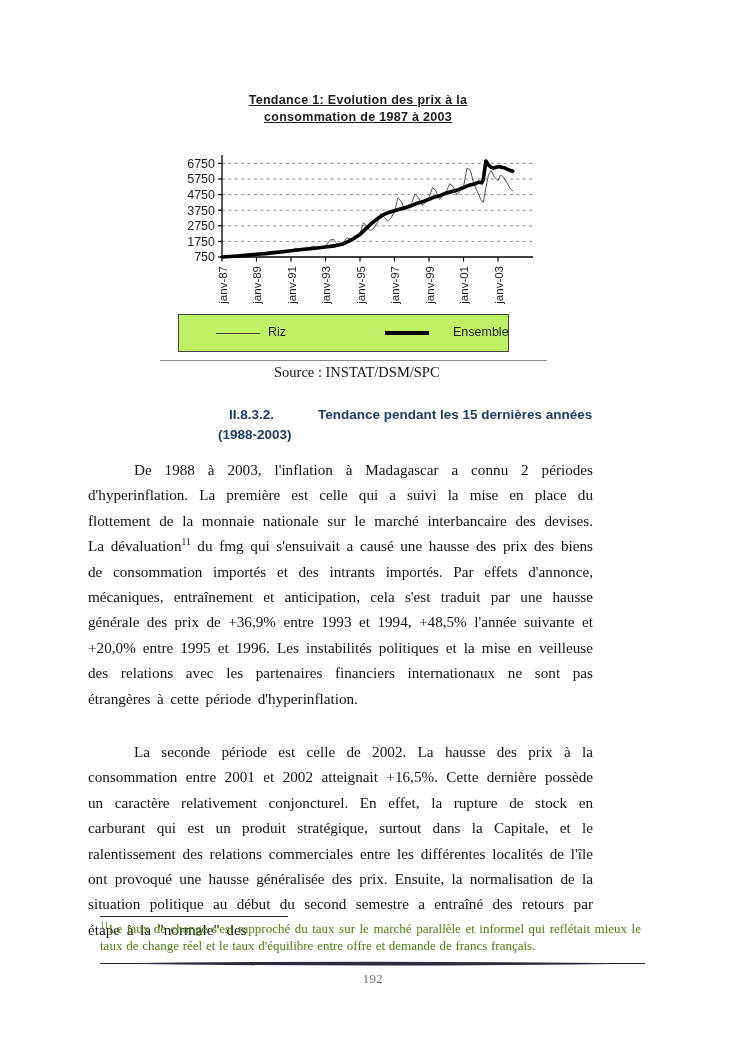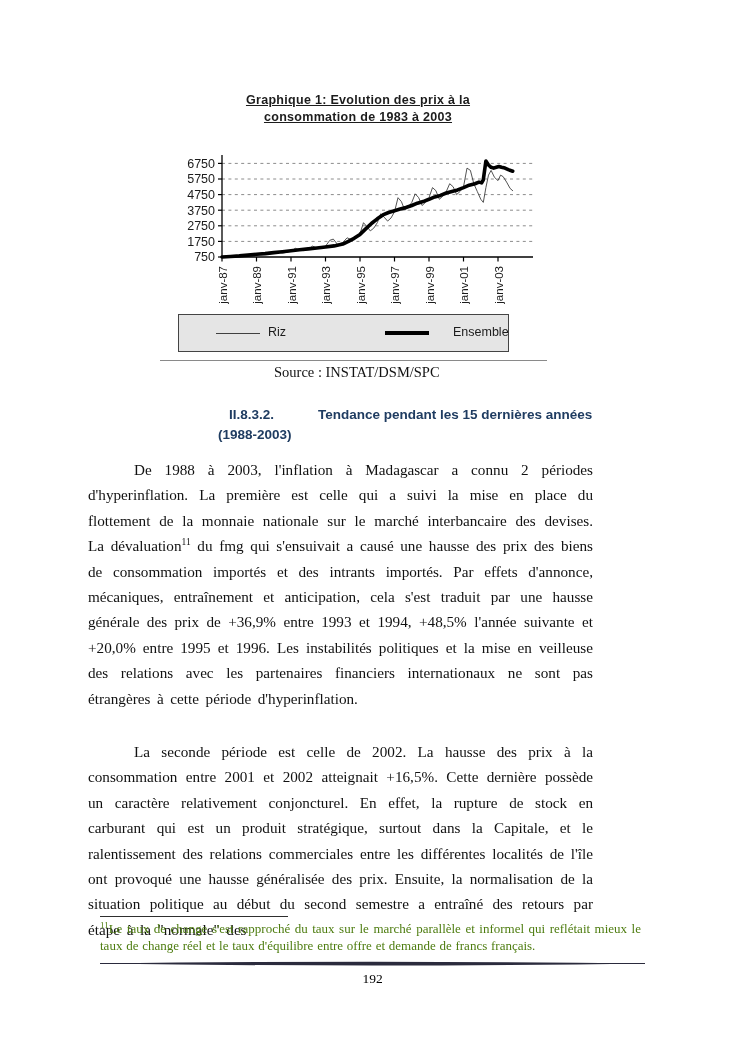--- a/index.html
+++ b/index.html
@@ -14,21 +14,21 @@
     position:absolute;top:92px;left:100px;width:516px;
     text-align:center;
     font-family:"Liberation Sans", sans-serif;
     font-weight:bold;font-size:12.5px;line-height:16.5px;
     letter-spacing:.3px;color:#1c1c1c;
   }
   #chart-title .tline{text-decoration:underline;}
   #chart-wrap{position:absolute;left:165px;top:147px;width:385px;height:165px;}
   #legend-box{
     position:absolute;left:178px;top:314px;width:329px;height:36px;
-    border:1px solid #444;background:#e5e5e5;
+    border:1px solid #444;background:#bef264;
   }
   .leg-sample{position:absolute;display:block;}
   #leg-riz-line{left:37px;top:18px;width:44px;height:1px;background:#404040;}
   #leg-ens-line{left:206px;top:16px;width:44px;height:4px;background:#000;}
   .leg-label{
     position:absolute;top:10px;
     font-family:"Liberation Sans", sans-serif;font-size:12.5px;color:#1c1c1c;
   }
   #leg-riz-label{left:89px;}
   #leg-ens-label{left:254px;margin-left:20px;}
@@ -58,29 +58,29 @@
   #footnote{
     position:absolute;left:100px;top:921px;width:541px;
     font-size:13px;line-height:16.5px;text-align:justify;
     word-spacing:.5px;color:#4d7c0f;
   }
   #footnote sup.fn{font-size:9px;vertical-align:5px;}
   
   #footer-rule{position:absolute;left:100px;top:960px;width:545px;height:8px;}
   #page-number{
     position:absolute;left:0;top:971px;width:745px;text-align:center;
-    font-size:13.5px;color:#000000;
+    font-size:13.5px;color:#737373;
   }
 </style>
 </head>
 <body>
 
 <div id="chart-title">
-  <span class="tline">Graphique 1: Evolution des prix à la</span><br>
-  <span class="tline">consommation de 1983 à 2003</span>
+  <span class="tline">Tendance 1: Evolution des prix à la</span><br>
+  <span class="tline">consommation de 1987 à 2003</span>
 </div>
 
 <div id="chart-wrap">
   <svg id="chart-svg" width="385" height="165" viewBox="0 0 385 165">
       <line x1="53" y1="110" x2="57" y2="110" stroke="#000000" stroke-width="1.2"></line>
       <text x="50" y="114.3" text-anchor="end" font-family="&quot;Liberation Sans&quot;, sans-serif" font-size="12.5" fill="#1c1c1c">750</text>
       <line x1="57" y1="94.4" x2="368" y2="94.4" stroke="#8c8c8c" stroke-width="1" stroke-dasharray="3 3.4"></line>
       <line x1="53" y1="94.4" x2="57" y2="94.4" stroke="#000000" stroke-width="1.2"></line>
       <text x="50" y="98.7" text-anchor="end" font-family="&quot;Liberation Sans&quot;, sans-serif" font-size="12.5" fill="#1c1c1c">1750</text>
       <line x1="57" y1="78.8" x2="368" y2="78.8" stroke="#8c8c8c" stroke-width="1" stroke-dasharray="3 3.4"></line>

